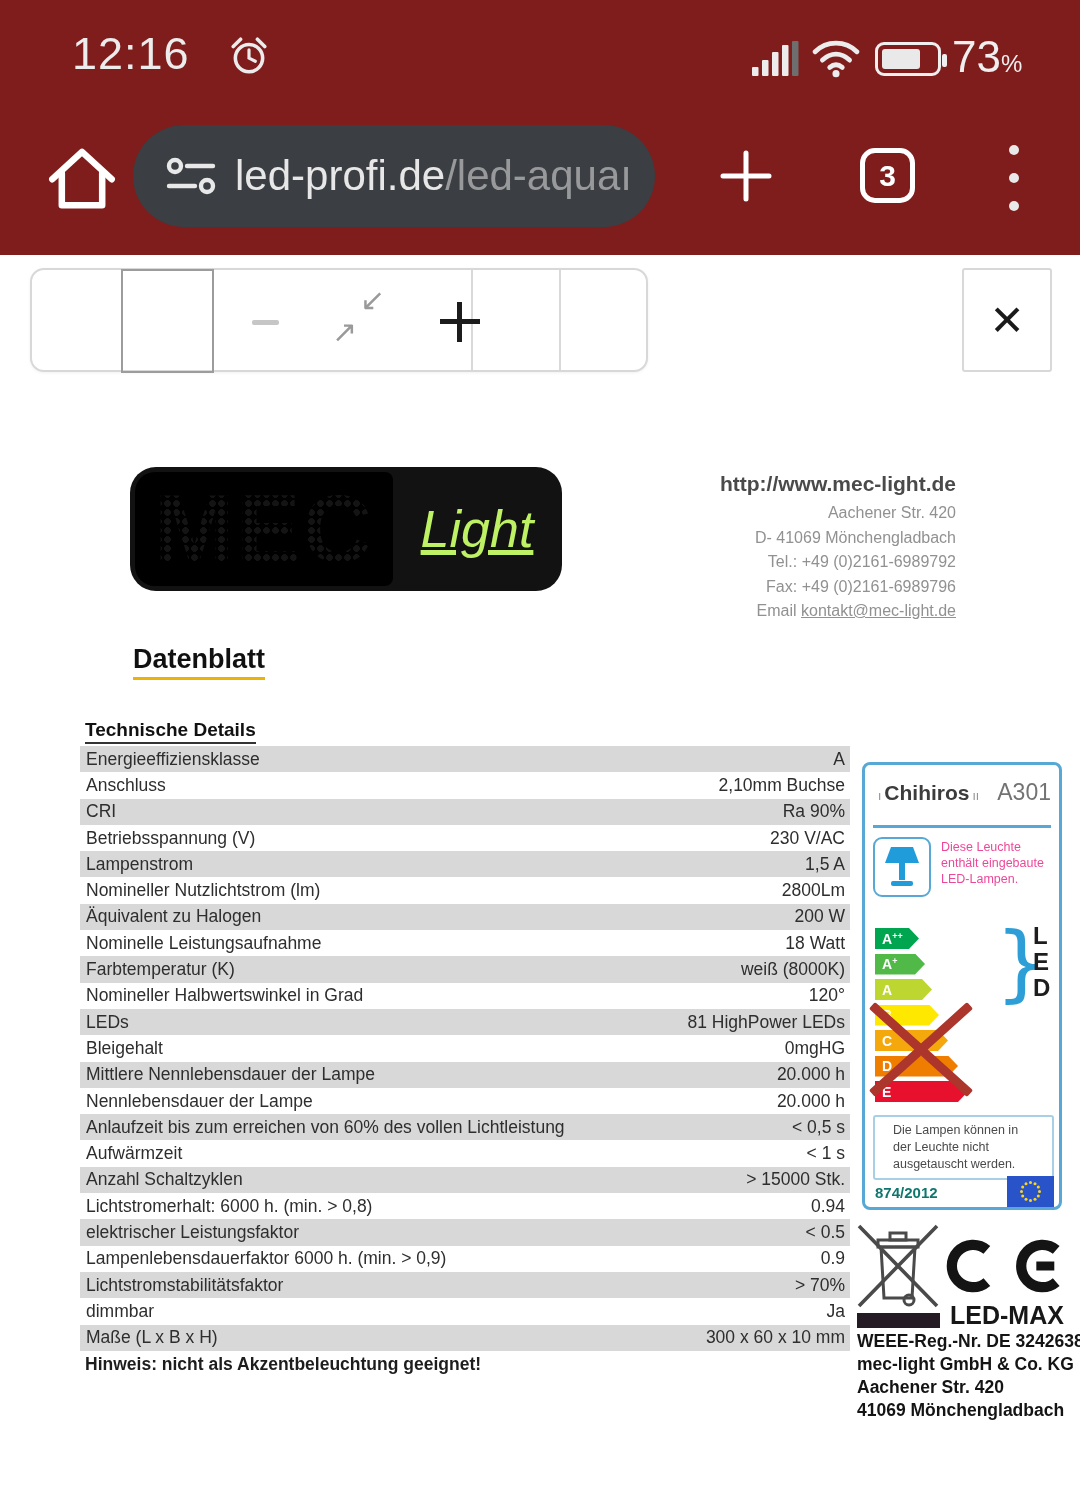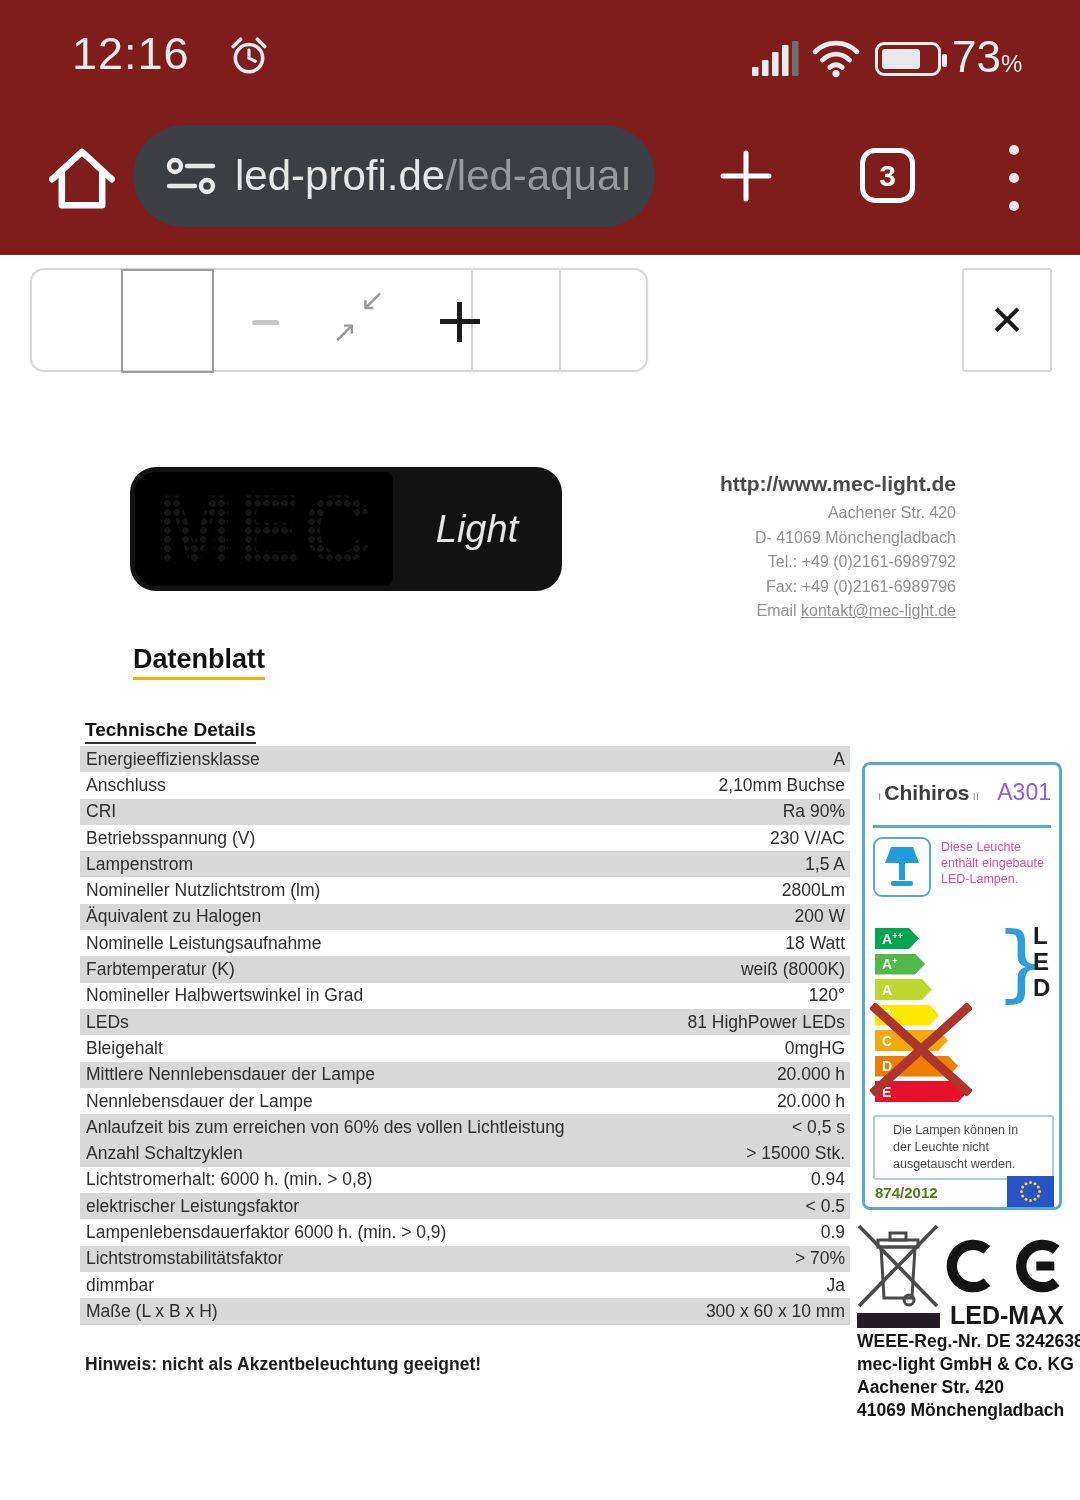--- a/index.html
+++ b/index.html
@@ -57,21 +57,21 @@
   #logo { position:absolute; left:130px; top:467px; width:432px; height:124px;
           background:#121212; border-radius:26px; display:flex; }
   #logo .white { margin:5px; width:258px; background:#000000; border-radius:20px 8px 8px 20px;
                  display:flex; align-items:center; justify-content:center; }
   .mec-text { font-size:96px; font-weight:900; letter-spacing:2px; line-height:1;
               background-image:radial-gradient(circle, #141414 3.1px, transparent 3.6px);
               background-size:9px 9px;
               -webkit-background-clip:text; background-clip:text; color:transparent; }
   @supports not (-webkit-background-clip: text) { .mec-text { color:#141414; background:none; } }
   #logo .black { flex:1; display:flex; align-items:center; justify-content:center; }
-  #logo .light { color:#e5e5e5; font-style:italic; font-size:38px; font-weight:400; padding-right:6px; }
+  #logo .light { color:#bef264; font-style:italic; font-size:52px; font-weight:400; padding-right:6px;text-decoration:underline; }
 
   #contact { position:absolute; left:600px; top:472px; width:356px; text-align:right; }
   #contact .site { font-size:21px; font-weight:bold; color:#4a4a4a; margin-bottom:5px; }
   #contact .line { font-size:16px; color:#919191; line-height:24.5px; }
   #contact .email-link { text-decoration:underline; }
 
   #doc-title { position:absolute; left:133px; top:644px; font-size:27px; font-weight:bold; color:#111;
                border-bottom:3px solid #eab308; padding-bottom:2px; }
   #tbl-head { position:absolute; left:85px; top:719px; font-size:19px; font-weight:bold; color:#111;
               border-bottom:2px solid #333; padding-bottom:1px; }
@@ -82,42 +82,42 @@
   .srow .lbl { padding-left:6px; flex:1; white-space:nowrap; }
   .srow .val { padding-right:5px; white-space:nowrap; }
   #note { position:absolute; left:85px; top:1354px; font-size:17.5px; font-weight:bold; color:#1d1d1d; }
 
   
   #elabel { position:absolute; left:862px; top:762px; width:200px; height:448px;
             border:3px solid #58a8d5; border-radius:8px; background:#fff; }
   #el-head { position:absolute; left:10px; top:14px; right:8px; display:flex; align-items:baseline; }
   #el-head .tick { font-size:12px; color:#8d8d8d; padding:0 3px; }
   #el-head .brand { font-size:21px; color:#3c3c3c; font-weight:600; }
-  #el-head .model { margin-left:auto; font-size:23px; color:#8b5cf6; font-weight:500; }
+  #el-head .model { margin-left:auto; font-size:23px; color:#737373; font-weight:500; }
   #el-line { position:absolute; left:8px; right:8px; top:60px; height:3px; background:#58a8d5; }
   #el-lampbox { position:absolute; left:8px; top:72px; width:58px; height:60px;
                 border:2px solid #58a8d5; border-radius:9px;
                 display:flex; align-items:center; justify-content:center; }
   #el-lamptext { position:absolute; left:76px; top:74px; width:114px; font-size:12.5px; color:#ec4899; line-height:16px; }
   #el-arrows { position:absolute; left:10px; top:163px; width:184px; }
   .earrow { height:21px; margin-bottom:4.5px; color:#fff; font-weight:bold; font-size:14px;
             display:flex; align-items:center; padding-left:7px;
             clip-path:polygon(0 0, calc(100% - 10px) 0, 100% 50%, calc(100% - 10px) 100%, 0 100%); }
   .earrow sup { font-size:9px; margin-top:-6px; }
   #el-brace { position:absolute; left:130px; top:150px; font-size:84px; font-weight:normal;
               color:#2e9fd6; line-height:96px; font-family:"DejaVu Sans", sans-serif; }
   #el-led { position:absolute; left:168px; top:158px; font-size:24px; font-weight:bold; color:#1d1d1d; line-height:26px; }
   #el-led div { height:26px; }
   #el-x { position:absolute; left:4px; top:232px; width:104px; height:104px; }
   #el-x .l { position:absolute; left:-14px; top:48px; width:132px; height:9px; background:#ac352c; border-radius:2px; }
   #el-x .l1 { transform:rotate(42deg); }
   #el-x .l2 { transform:rotate(-42deg); }
   #el-note { position:absolute; left:8px; top:350px; width:181px; border:2px solid #a9cfe6; border-radius:3px;
              padding:5px 18px; font-size:12.5px; color:#4a4a4a; line-height:17px; }
-  #el-reg { position:absolute; left:10px; top:419px; font-size:15px; font-weight:bold; color:#4d7c0f; }
+  #el-reg { position:absolute; left:10px; top:419px; font-size:15px; font-weight:bold; color:#0f766e; }
   #el-flag { position:absolute; left:142px; top:411px; width:47px; height:31px; }
 
   
   #weee-ic { position:absolute; left:856px; top:1218px; }
   #ce-ic { position:absolute; left:940px; top:1224px; }
   #ledmax-bar { position:absolute; left:857px; top:1313px; width:83px; height:15px; background:#241b24; }
   #ledmax-txt { position:absolute; left:950px; top:1301px; font-size:25px; font-weight:800; color:#171717; }
   #company { position:absolute; left:857px; top:1330px; font-size:17.5px; font-weight:600; color:#141414; line-height:23px; white-space:nowrap; }
 </style>
 </head>
@@ -275,20 +275,24 @@
       <span class="lbl">Mittlere Nennlebensdauer der Lampe</span>
       <span class="val">20.000 h</span>
     </div>
     <div class="srow">
       <span class="lbl">Nennlebensdauer der Lampe</span>
       <span class="val">20.000 h</span>
     </div>
     <div class="srow gray">
       <span class="lbl">Anlaufzeit bis zum erreichen von 60% des vollen Lichtleistung</span>
       <span class="val">&lt; 0,5 s</span>
+    </div>
+    <div class="srow">
+      <span class="lbl">Aufwärmzeit</span>
+      <span class="val">&lt; 1 s</span>
     </div>
     <div class="srow gray">
       <span class="lbl">Anzahl Schaltzyklen</span>
       <span class="val">&gt; 15000 Stk.</span>
     </div>
     <div class="srow">
       <span class="lbl">Lichtstromerhalt: 6000 h. (min. &gt; 0,8)</span>
       <span class="val">0.94</span>
     </div>
     <div class="srow gray">

